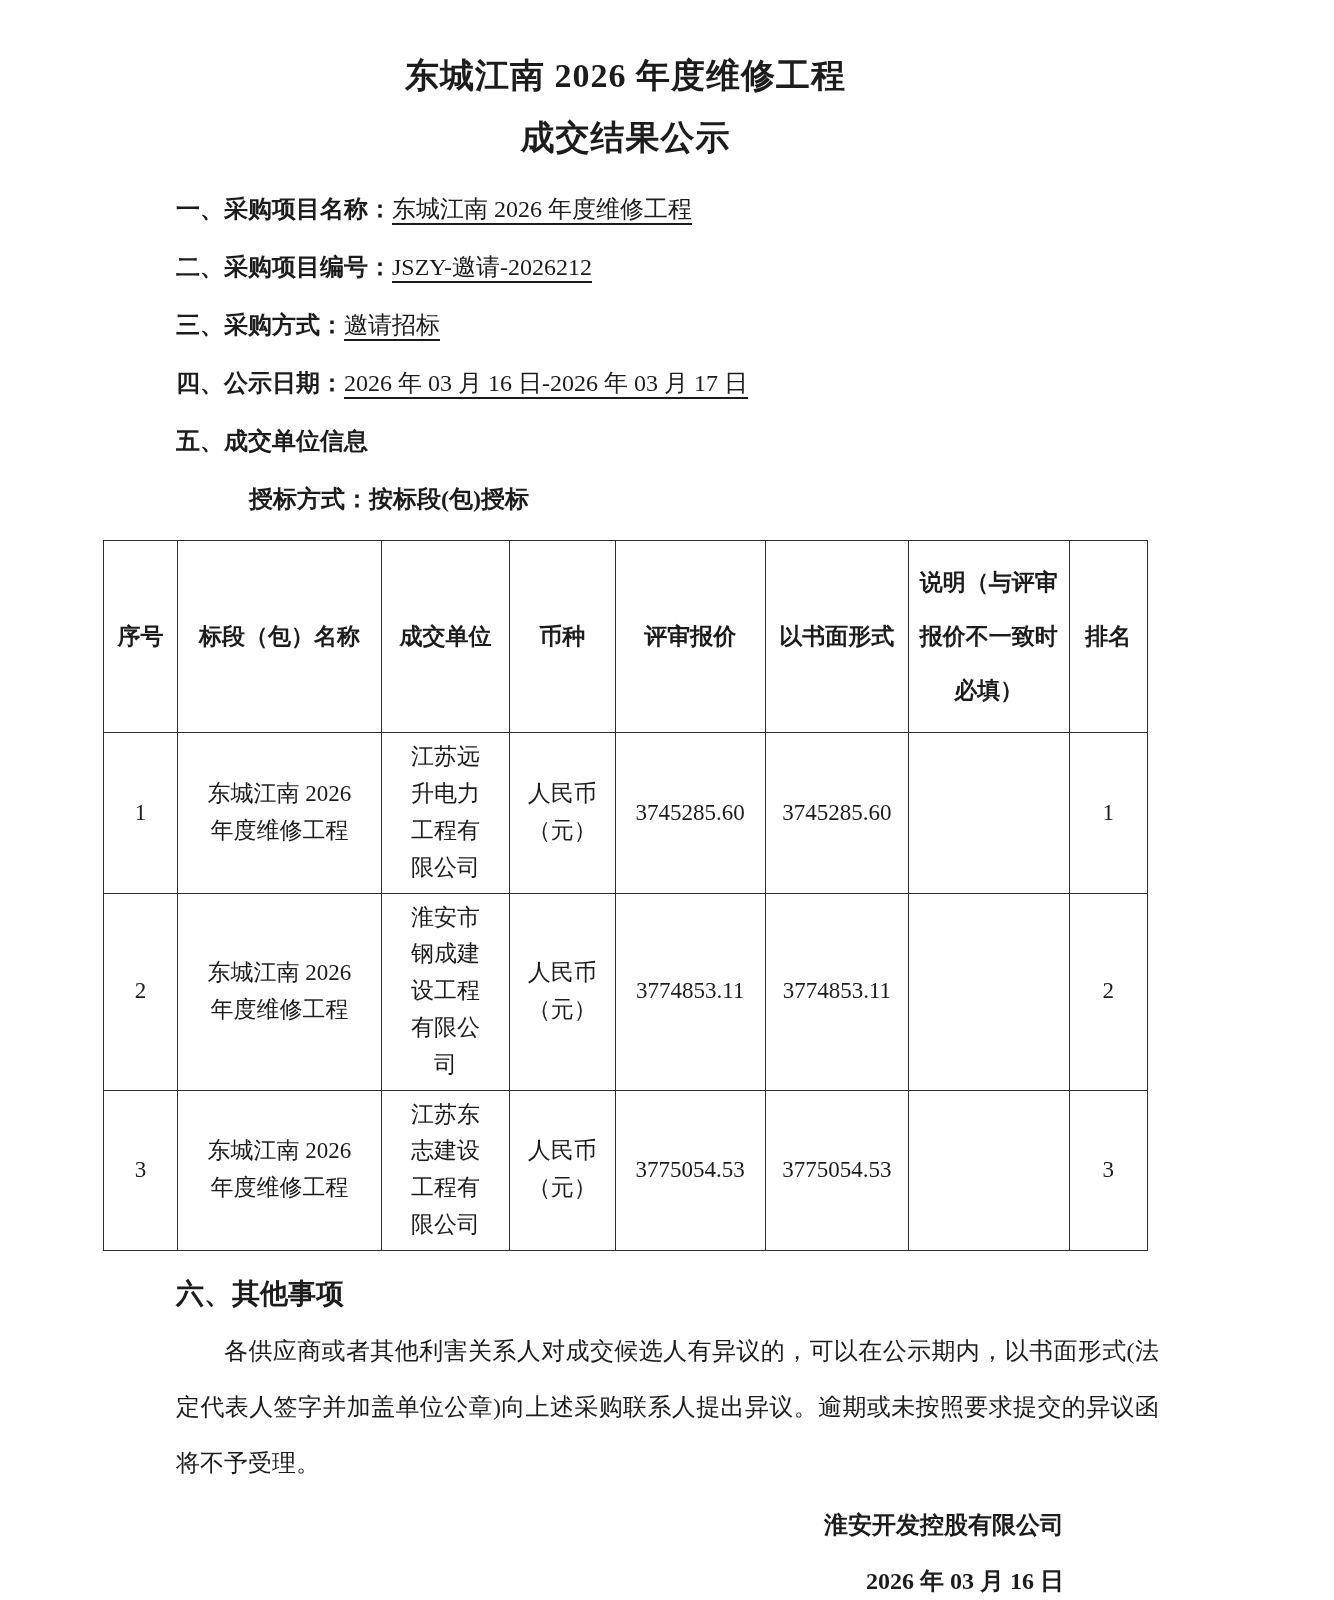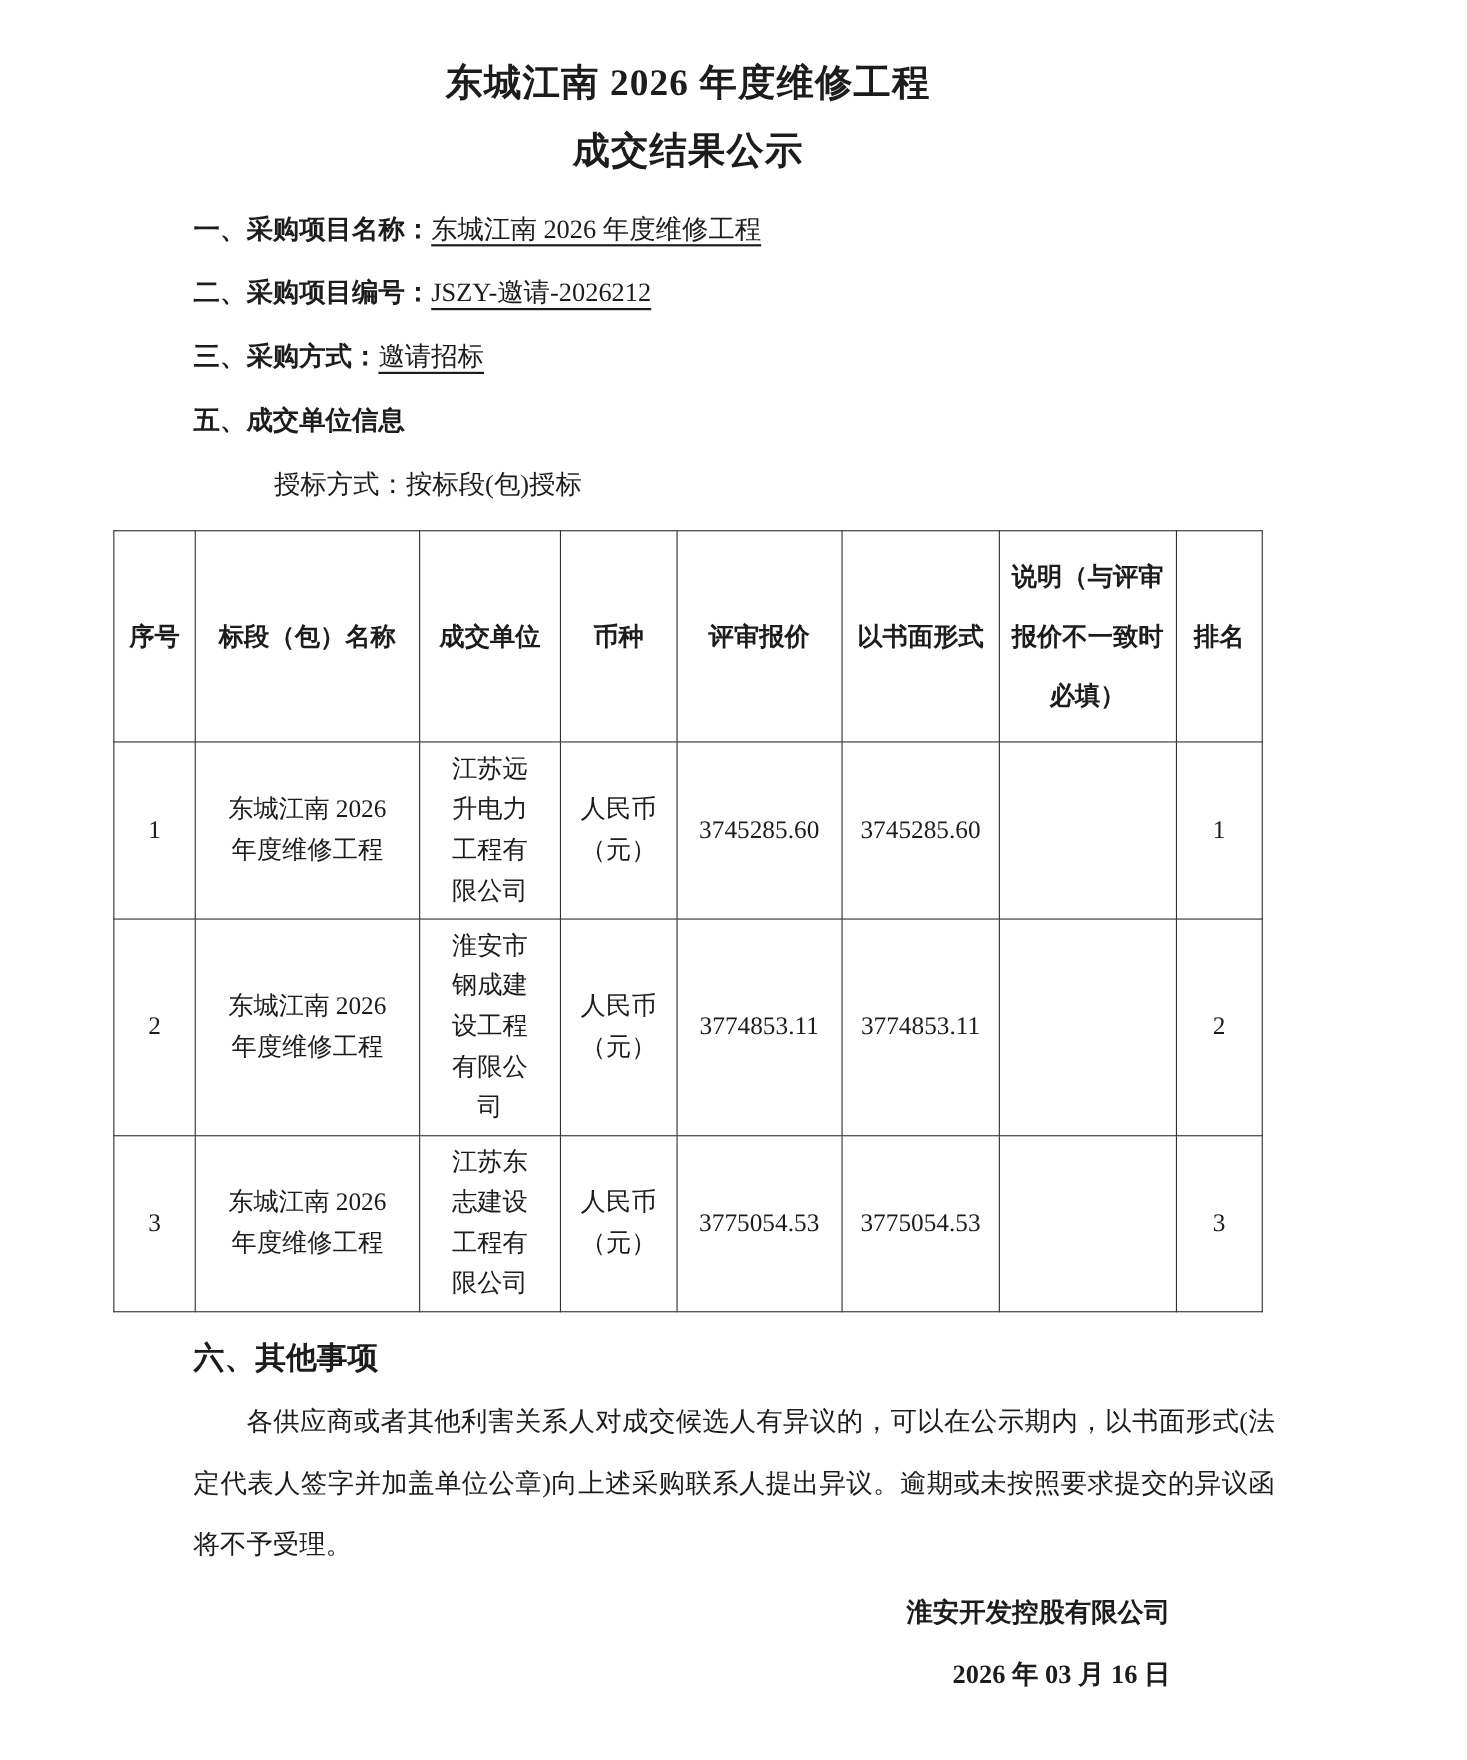--- a/index.html
+++ b/index.html
@@ -41,21 +41,21 @@
   .item .val {
     font-weight: normal;
     text-decoration: underline;
     text-underline-offset: 6px;
     text-decoration-thickness: 1.5px;
   }
   .award-line {
     margin-left: 73px;
     margin-bottom: 0;
     font-size: 24px;
-    font-weight: normal;
+    font-weight: bold;
     line-height: 26px;
   }
 
   
   table.results {
     width: 100%;
     margin-top: 28px;
     border-collapse: collapse;
     table-layout: fixed;
     font-size: 23px;
@@ -123,20 +123,23 @@
 
   <div class="items">
     <div class="item">
       <span class="lbl">一、采购项目名称：</span><span class="val">东城江南 2026 年度维修工程</span>
     </div>
     <div class="item">
       <span class="lbl">二、采购项目编号：</span><span class="val">JSZY-邀请-2026212</span>
     </div>
     <div class="item">
       <span class="lbl">三、采购方式：</span><span class="val">邀请招标</span>
+    </div>
+    <div class="item">
+      <span class="lbl">四、公示日期：</span><span class="val">2026 年 03 月 16 日-2026 年 03 月 17 日</span>
     </div>
     <div class="item">
       <span class="lbl">五、成交单位信息</span>
     </div>
     <div class="award-line">
       <span>授标方式：</span><span>按标段(包)授标</span>
     </div>
   </div>
 
   <table class="results">

